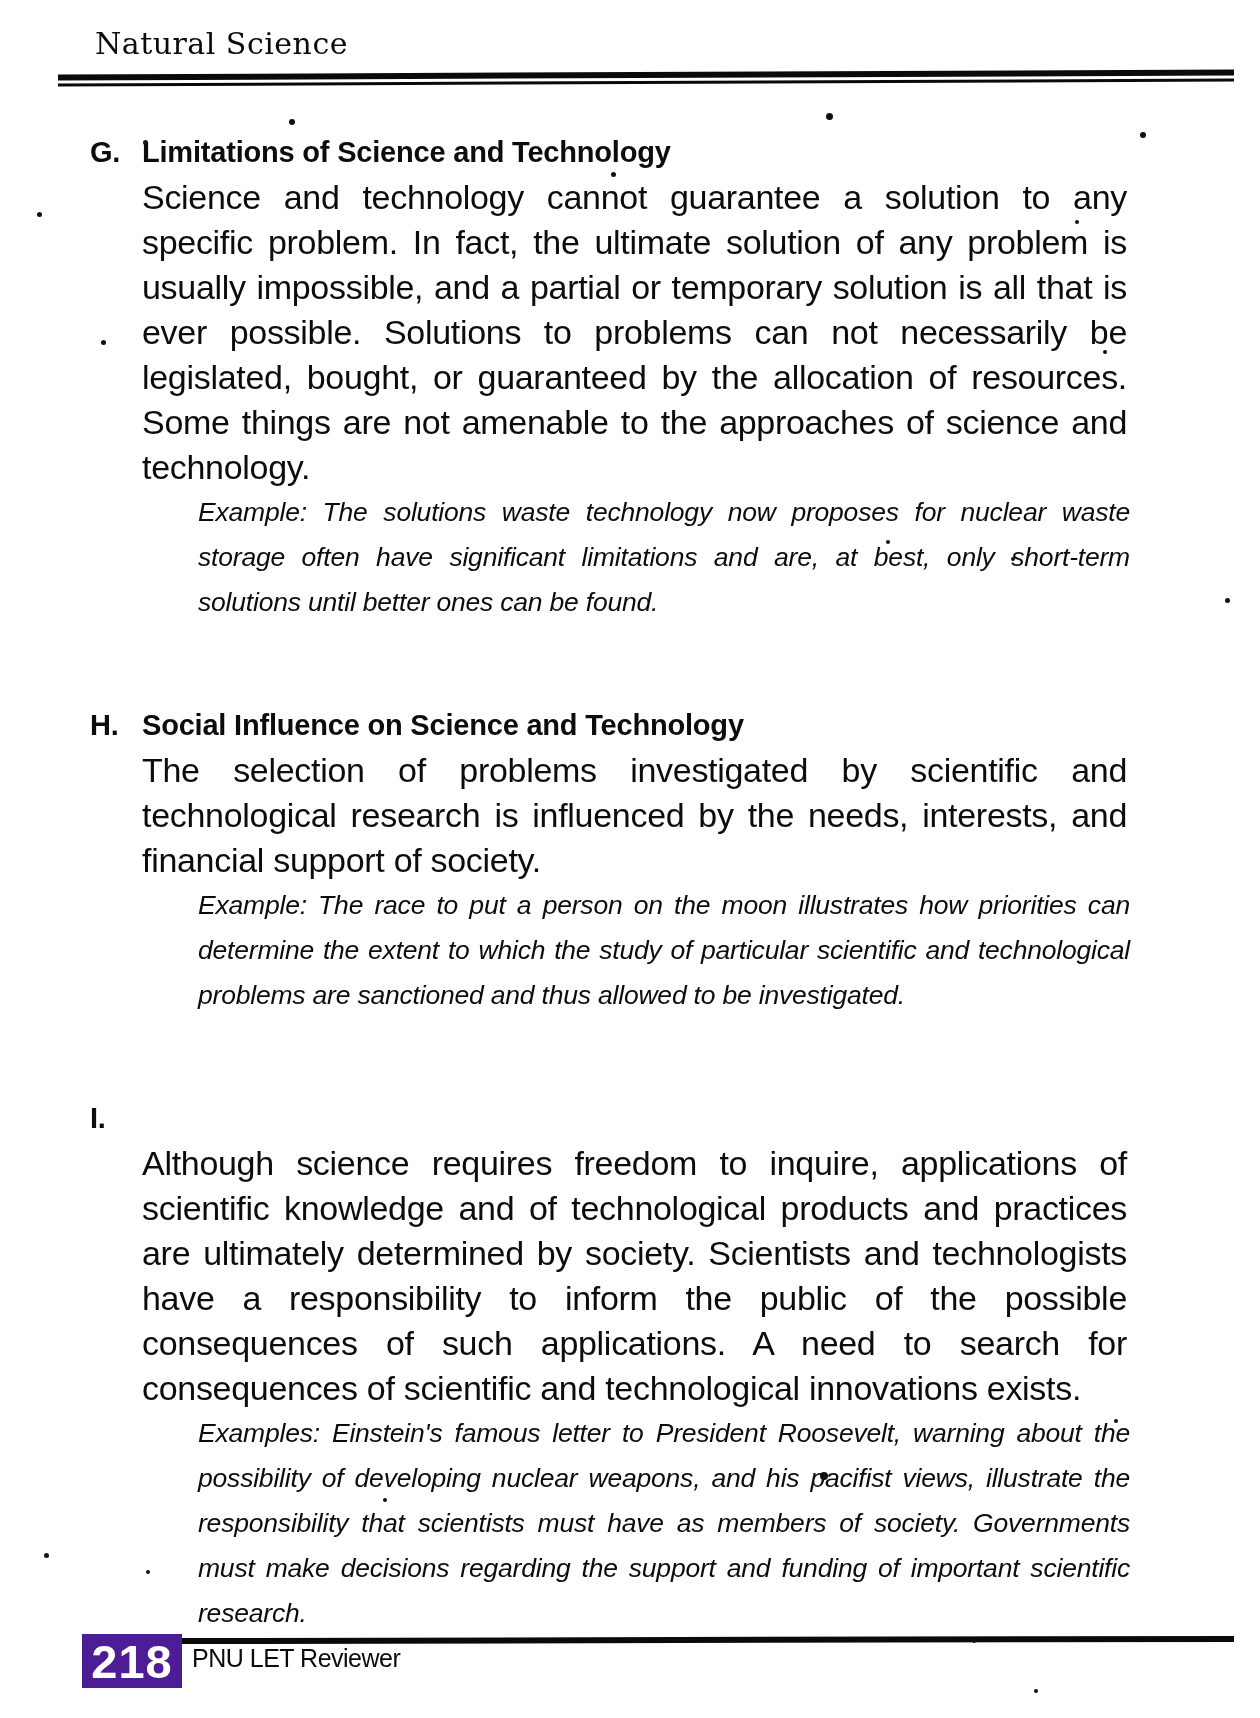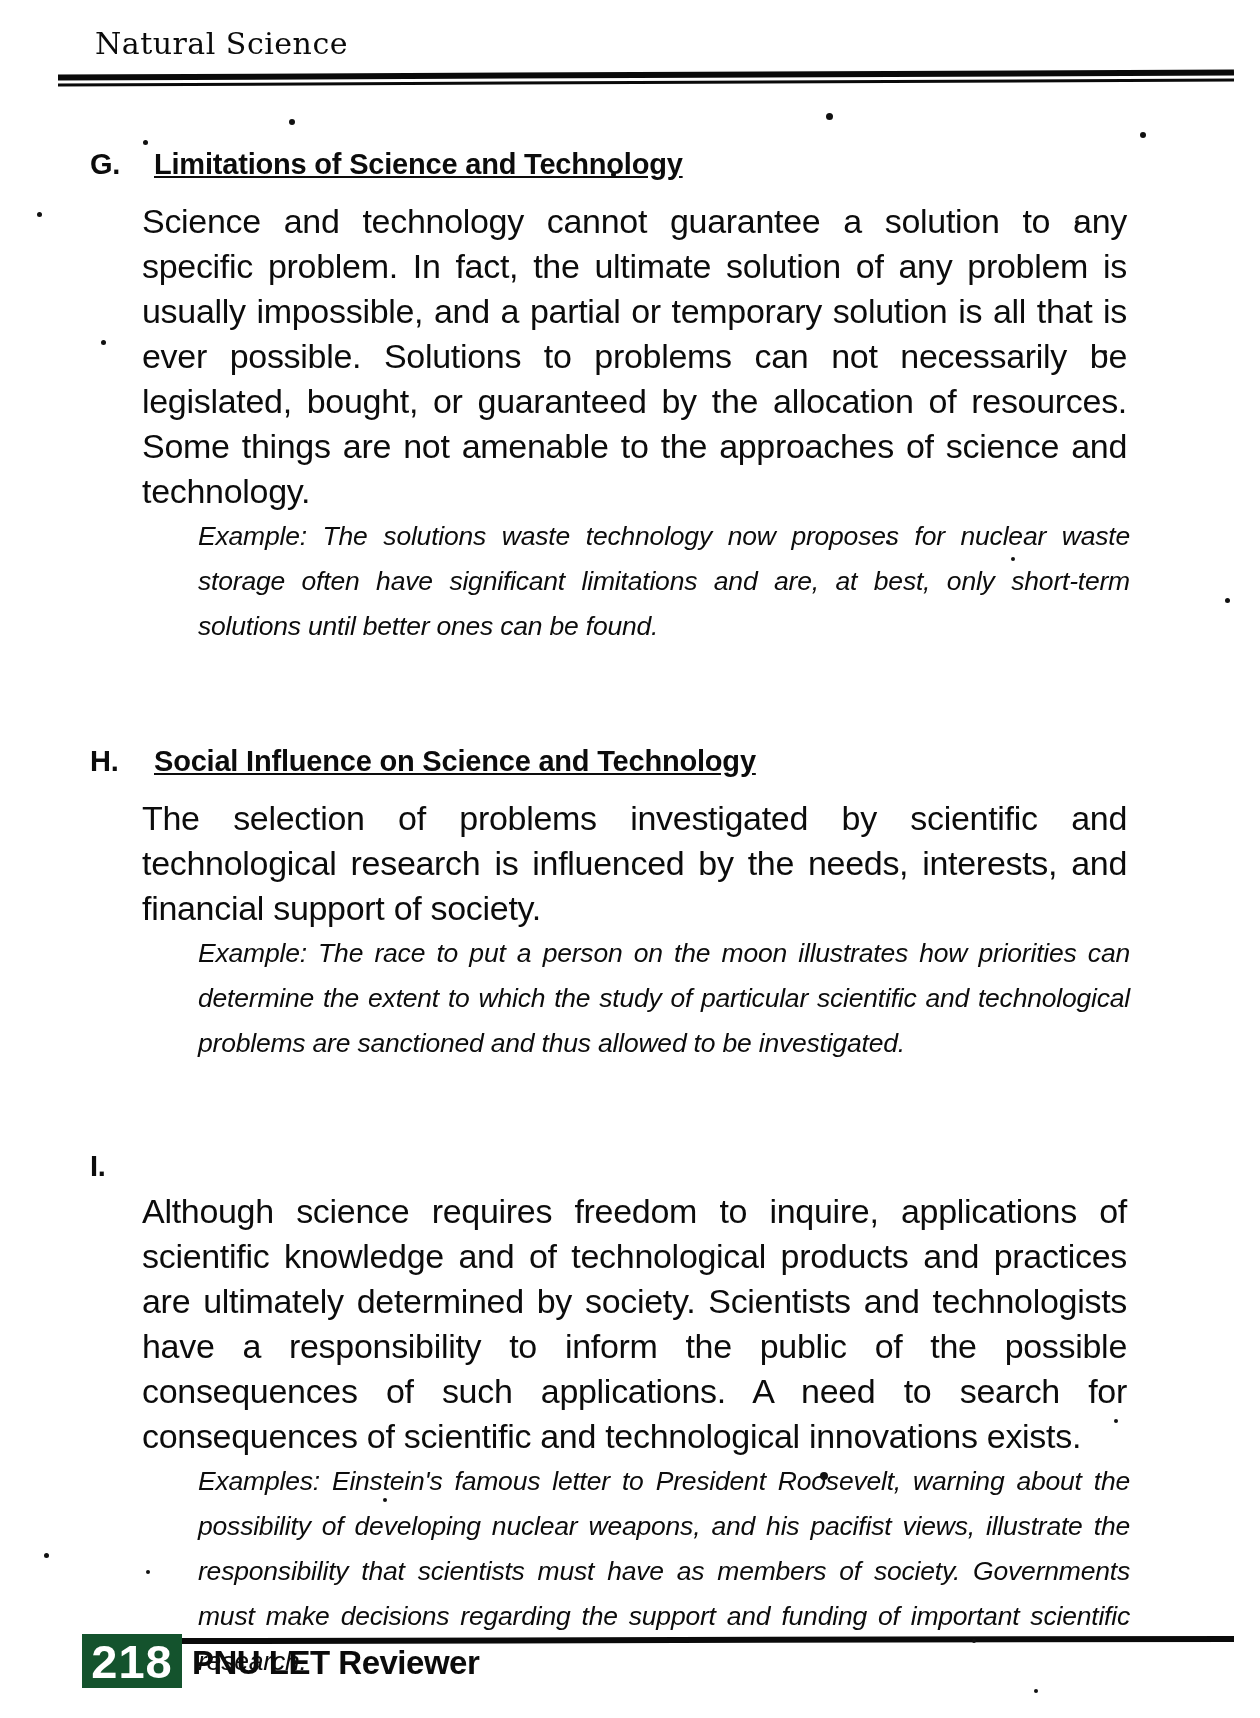--- a/index.html
+++ b/index.html
@@ -46,21 +46,21 @@
   .entry { margin-bottom: 78px; }
   .entry-head {
     display: flex;
     align-items: baseline;
     font-weight: 700;
     font-size: 29px;
     line-height: 45px;
     letter-spacing: -0.2px;
   }
   .entry-label { width: 52px; flex: 0 0 52px; }
-  .entry-title { margin: 12px; font-size: 29px; font-weight: 700; letter-spacing: -0.2px; text-decoration: underline; }
+  .entry-title { margin: 0; font-size: 29px; font-weight: 700; letter-spacing: -0.2px; }
   .entry-body {
     margin: 0 0 0 52px;
     width: 985px;
     font-size: 34px;
     line-height: 45px;
     letter-spacing: -0.3px;
     text-align: justify;
   }
   .entry-example {
     margin: 0 0 0 108px;
@@ -82,35 +82,35 @@
     height: 6px;
     background: #0a0a0a;
     transform: rotate(-0.12deg);
   }
   .page-number-box {
     position: absolute;
     left: 82px;
     top: 0;
     width: 100px;
     height: 54px;
-    background: #14532d;
+    background: #4c1d95;
     color: #ffffff;
     font-weight: 700;
     font-size: 47px;
     display: flex;
     align-items: center;
     justify-content: center;
     letter-spacing: 1px;
   }
   .footer-label {
     position: absolute;
     left: 192px;
     top: 10px;
-    font-weight: 700;
-    font-size: 33px;
+    font-weight: 400;
+    font-size: 25px;
     letter-spacing: -0.5px;
     color: #0b0b0b;
   }
 
   
   .speck {
     position: absolute;
     background: #111;
     border-radius: 50%;
   }

